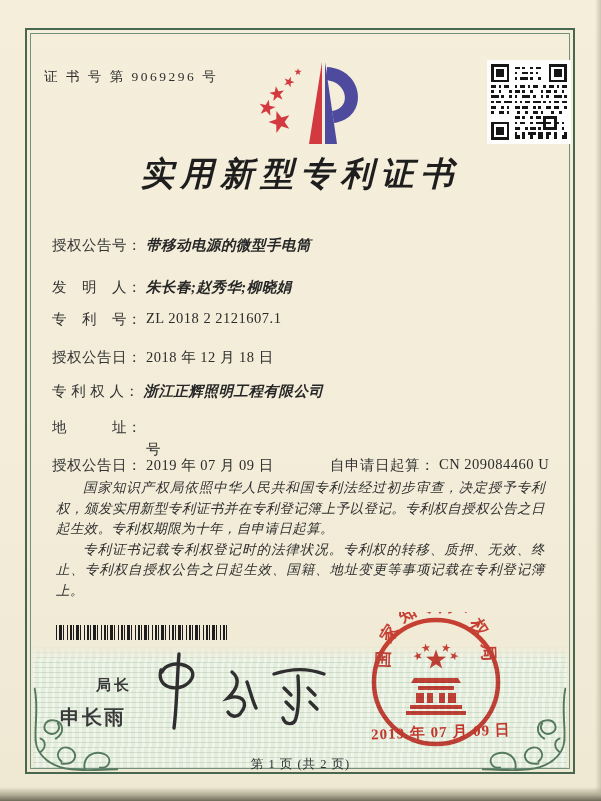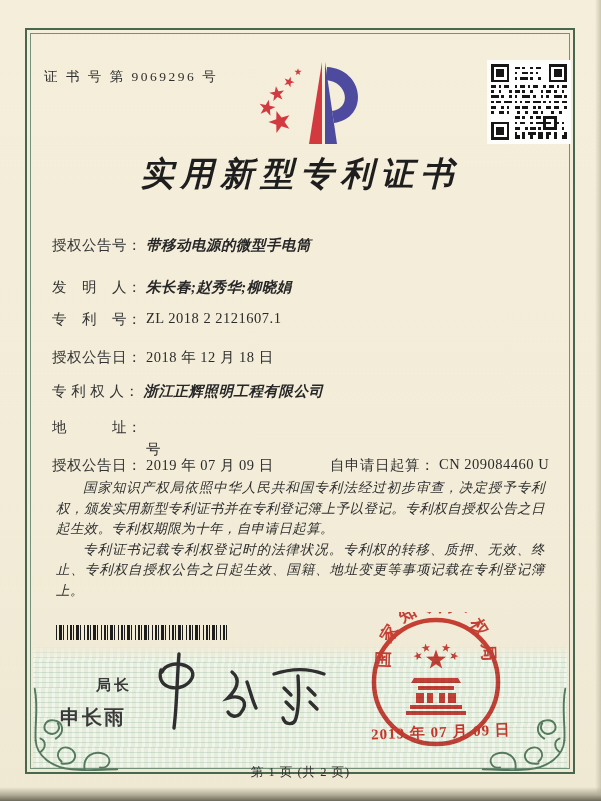--- a/index.html
+++ b/index.html
@@ -64,21 +64,21 @@
   .signer-name{position:absolute;left:60px;top:704px;font-size:20px;font-weight:600;
         color:#3a3a3a;font-family:Liberation Mono, monospace;letter-spacing:2px;}
   .signature{position:absolute;left:146px;top:646px;width:190px;height:94px;}
 
   .seal{position:absolute;left:366px;top:612px;width:140px;height:140px;
         opacity:.93;mix-blend-mode:multiply;}
   .seal-date{position:absolute;left:371px;top:723px;font-size:15px;font-weight:700;
         color:#c2372c;letter-spacing:1px;transform:rotate(-2deg);white-space:pre;}
 
   .footer{position:absolute;left:0;right:0;top:756px;text-align:center;
-        font-size:12.5px;color:#2e2e2e;letter-spacing:1px;margin-top:8px;}
+        font-size:12.5px;color:#2e2e2e;letter-spacing:1px;}
 </style>
 </head>
 <body>
 
 <div class="page">
 
   <div class="frame-outer">
     <div class="frame-inner"></div>
   </div>
 

